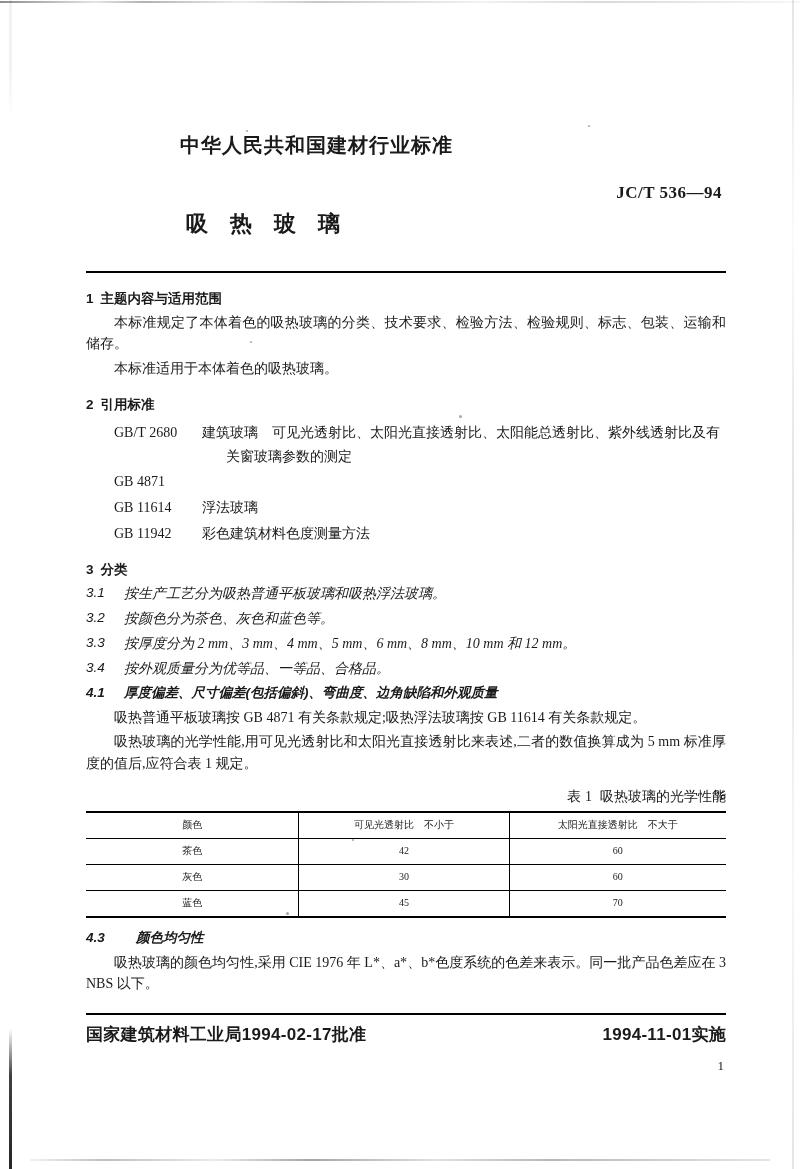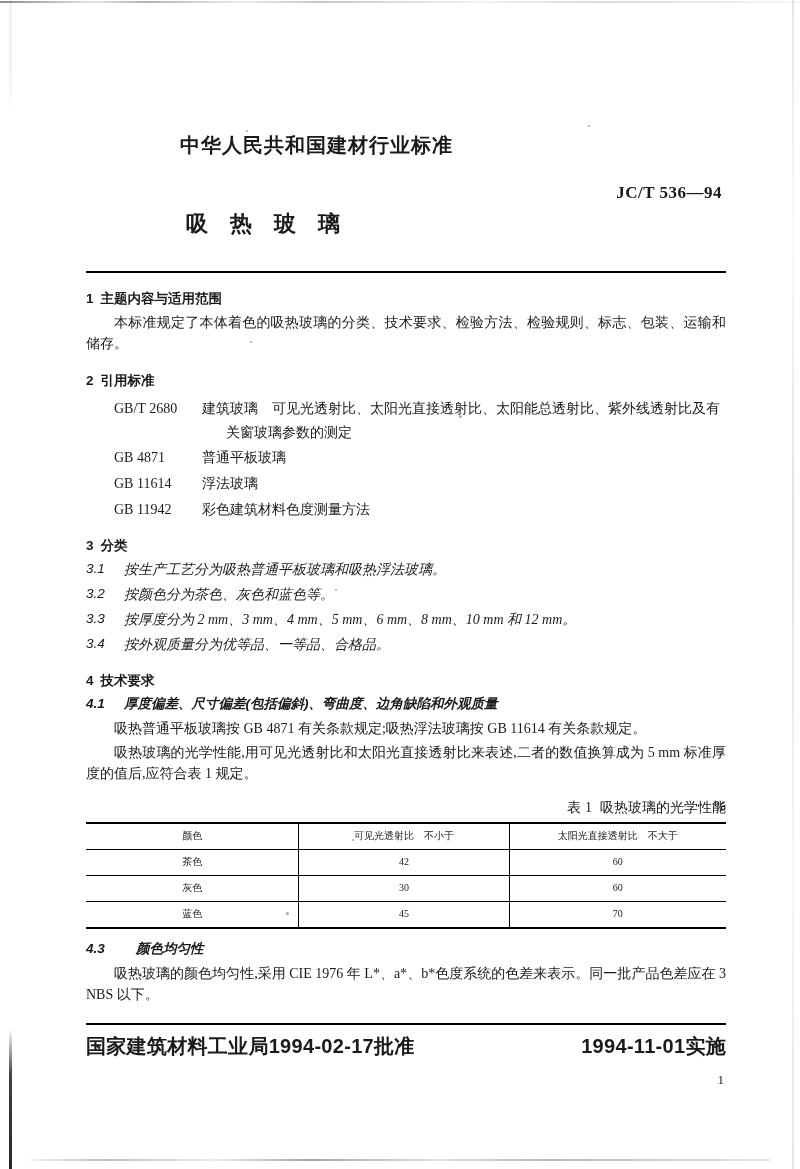--- a/index.html
+++ b/index.html
@@ -197,21 +197,21 @@
     border: 0;
     border-top: 2.2px solid #000;
     height: 0;
   }
   .footer-row {
     display: flex;
     justify-content: space-between;
     align-items: flex-end;
     font-family: "Liberation Sans", "DejaVu Sans", sans-serif;
     font-weight: bold;
-    font-size: 20px;
+    font-size: 17px;
     margin-top: 7px;
     letter-spacing: 0.3px;
   }
   .page-num {
     text-align: right;
     font-size: 13px;
     margin-top: 12px;
     padding-right: 2px;
   }
 
@@ -243,33 +243,33 @@
 
     <div class="doc-title">中华人民共和国建材行业标准</div>
     <div class="std-code">JC/T 536—94</div>
     <div class="main-title">吸热玻璃</div>
     <hr class="title-rule">
 
     <div class="clause-head">
       <span class="num">1</span><span>主题内容与适用范围</span>
     </div>
     <div class="para indent">本标准规定了本体着色的吸热玻璃的分类、技术要求、检验方法、检验规则、标志、包装、运输和储存。</div>
+    <div class="para indent">本标准适用于本体着色的吸热玻璃。</div>
 
     <div class="clause-head">
       <span class="num">2</span><span>引用标准</span>
     </div>
     <div class="ref-list">
       <div class="ref-item">
         <span class="ref-code">GB/T 2680</span>
         <span class="ref-name">建筑玻璃　可见光透射比、太阳光直接透射比、太阳能总透射比、紫外线透射比及有</span>
       </div>
       <div class="ref-cont">关窗玻璃参数的测定</div>
       <div class="ref-item">
         <span class="ref-code">GB 4871</span>
-        <span class="ref-name">普通平板玻璃</span>
       </div>
       <div class="ref-item">
         <span class="ref-code">GB 11614</span>
         <span class="ref-name">浮法玻璃</span>
       </div>
       <div class="ref-item">
         <span class="ref-code">GB 11942</span>
         <span class="ref-name">彩色建筑材料色度测量方法</span>
       </div>
     </div>
@@ -287,23 +287,20 @@
     </div>
     <div class="sub-clause">
       <span class="sc-num">3.3</span>
       <span class="sc-text">按厚度分为 2 mm、3 mm、4 mm、5 mm、6 mm、8 mm、10 mm 和 12 mm。</span>
     </div>
     <div class="sub-clause">
       <span class="sc-num">3.4</span>
       <span class="sc-text">按外观质量分为优等品、一等品、合格品。</span>
     </div>
 
-    <div class="clause-head">
-      <span class="num">4</span><span>技术要求</span>
-    </div>
 
     <div class="sub-clause">
       <span class="sc-num bold">4.1</span>
       <span class="sc-text bold">厚度偏差、尺寸偏差(包括偏斜)、弯曲度、边角缺陷和外观质量</span>
     </div>
     <div class="para indent">吸热普通平板玻璃按 GB 4871 有关条款规定;吸热浮法玻璃按 GB 11614 有关条款规定。</div>
 
     <div class="para indent">吸热玻璃的光学性能,用可见光透射比和太阳光直接透射比来表述,二者的数值换算成为 5 mm 标准厚度的值后,应符合表 1 规定。</div>
 
     <div class="table-block">

